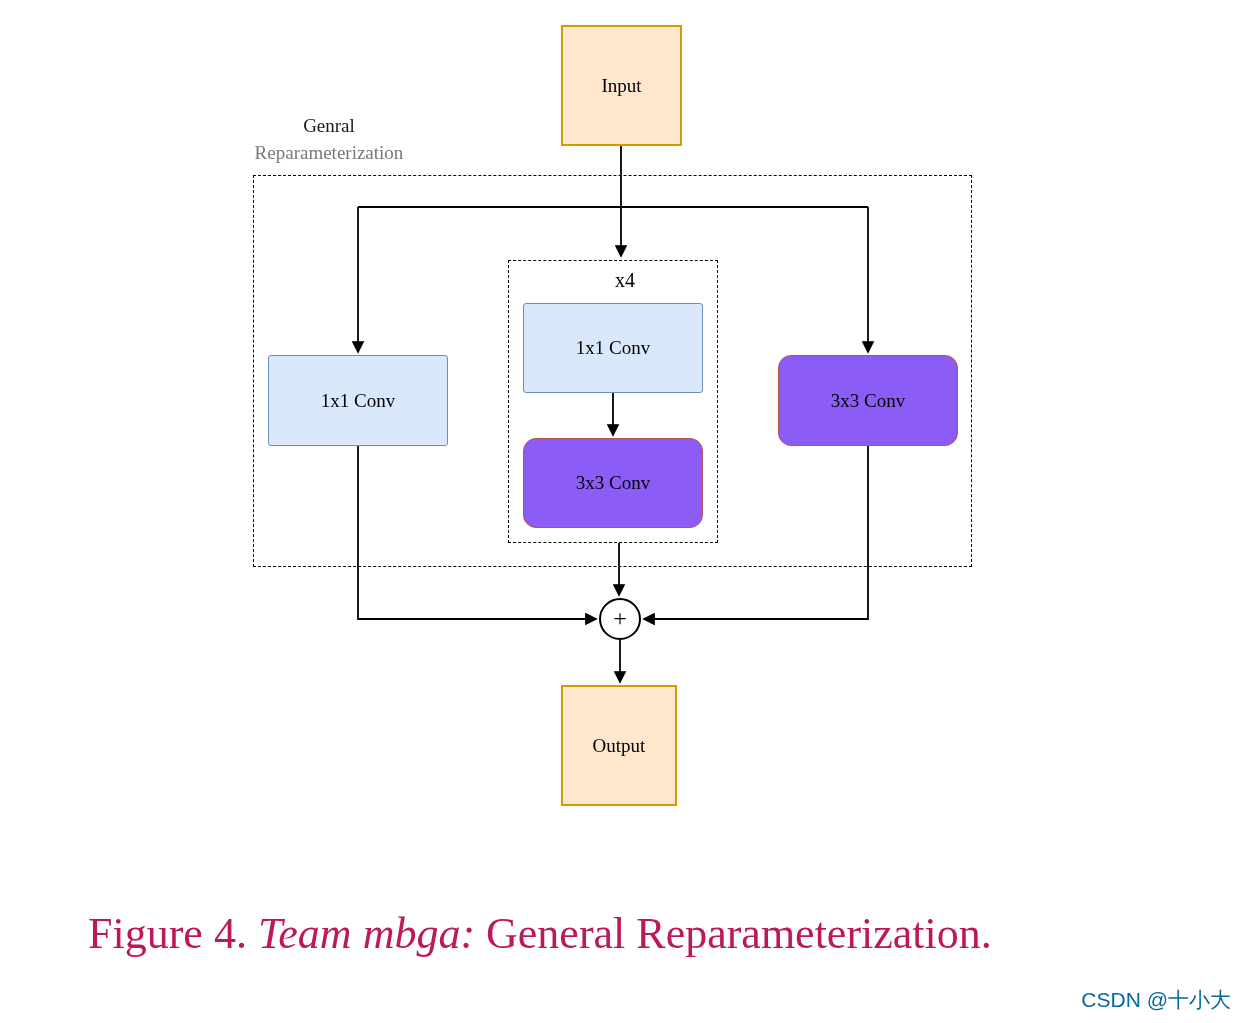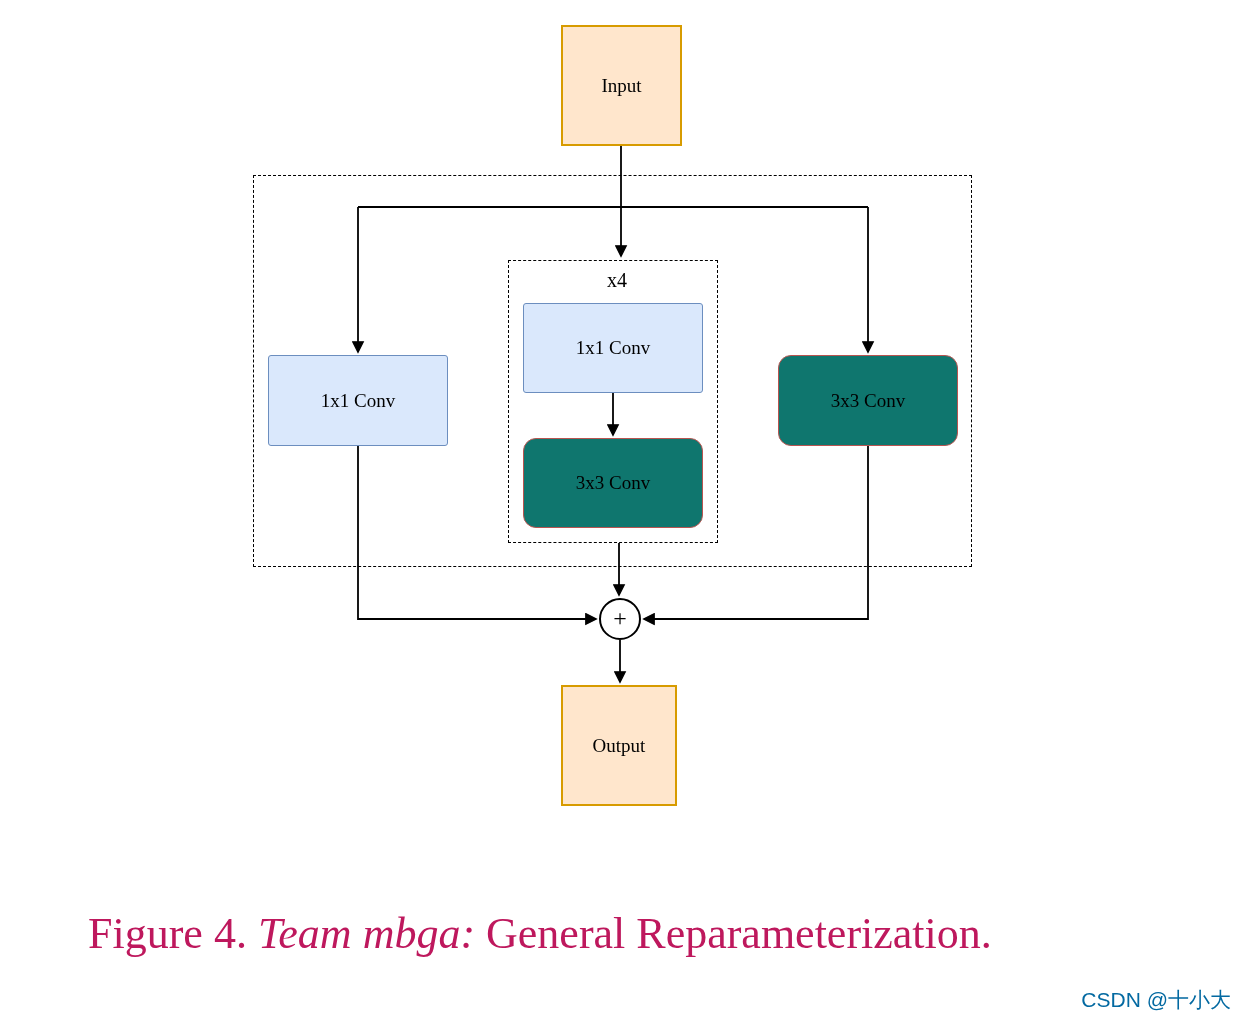--- a/index.html
+++ b/index.html
@@ -33,34 +33,34 @@
   .box-orange {
     background: #ffe6cc;
     border: 2px solid #d79b00;
   }
   .box-blue {
     background: #dae8fc;
     border: 1.5px solid #6c8ebf;
     border-radius: 3px;
   }
   .box-red {
-    background: #0f766e;
+    background: #8b5cf6;
     border: 1.5px solid #b85450;
     border-radius: 13px;
   }
   .dashed-group {
     position: absolute;
     border: 1.6px dashed #000000;
     box-sizing: border-box;
     background: transparent;
   }
   .repeat-label {
     position: absolute;
     top: 8px;
-    left: 4px;
+    left: 12px;
     width: 100%;
     text-align: center;
     font-size: 20px;
     color: #000000;
   }
   .group-title {
     position: absolute;
     left: 238px;
     top: 112px;
     width: 182px;
@@ -125,20 +125,24 @@
       <path d="M358,207 L358,352" marker-end="url(#arrow)"></path>
       <path d="M868,207 L868,352" marker-end="url(#arrow)"></path>
       <path d="M613,393 L613,435" marker-end="url(#arrow)"></path>
       <path d="M619,543 L619,595" marker-end="url(#arrow)"></path>
       <path d="M358,446 L358,619 L596,619" marker-end="url(#arrow)"></path>
       <path d="M868,446 L868,619 L644,619" marker-end="url(#arrow)"></path>
       <path d="M620,640 L620,682" marker-end="url(#arrow)"></path>
     </g>
   </svg>
 
+  <div class="group-title">
+    <span class="line1">Genral</span>
+    <span class="line2">Reparameterization</span>
+  </div>
 
   <div class="dashed-group" style="left:253px; top:175px; width:719px; height:392px;"></div>
 
   <div class="node box-orange" style="left:561px; top:25px; width:121px; height:121px;">
     <span>Input</span>
   </div>
 
   <div class="node box-blue" style="left:268px; top:355px; width:180px; height:91px;">
     <span>1x1 Conv</span>
   </div>

